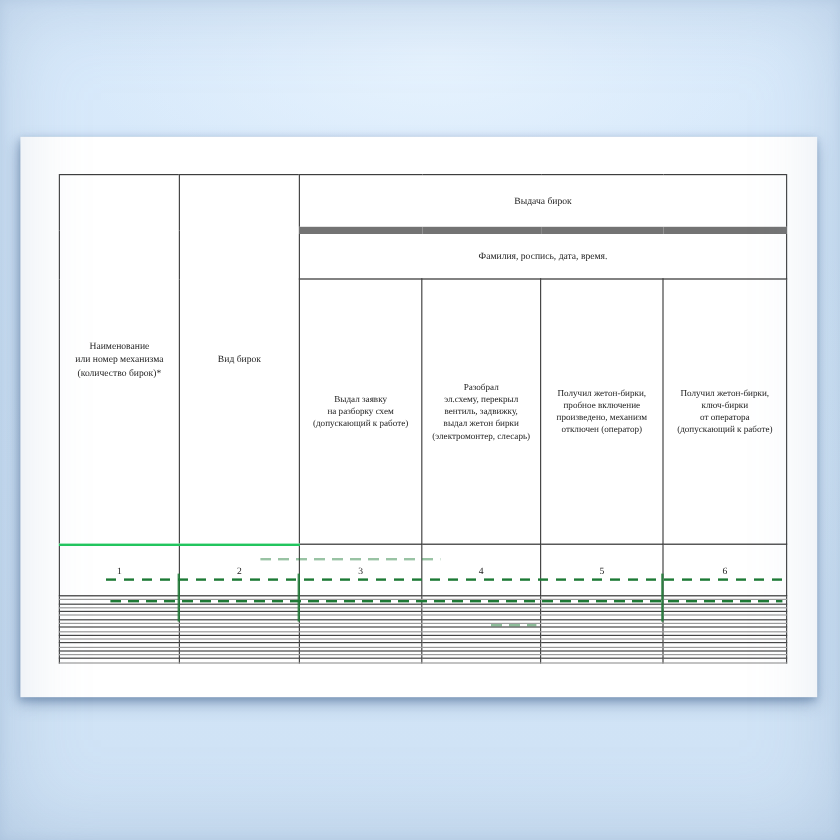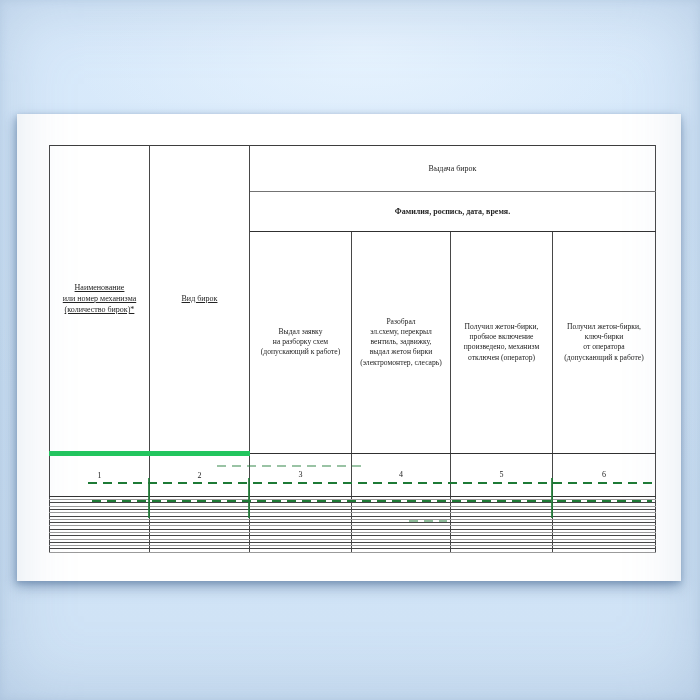--- a/index.html
+++ b/index.html
@@ -43,29 +43,29 @@
     border-right: 1.4px solid #474747;
     text-align: center;
     vertical-align: middle;
     white-space: pre-line;
     overflow: hidden;
   }
   tr.r-group    { height: 14px; }
   tr.r-subgroup { height: 12px; }
   tr.r-heads    { height: 67px; }
   tr.r-nums     { height: 13px; }
-  td.gh  { font-size: 8px; border-bottom: 1px solid #737373; }
-  td.gsh { font-size: 8px; border-bottom: 1px solid #303030; font-weight: bold; }
+  td.gh  { font-size: 8px; border-bottom: 6px solid #737373; }
+  td.gsh { font-size: 8px; border-bottom: 1px solid #303030; }
   td.bigh {
     font-size: 7.6px;
     line-height: 1.35;
     border-bottom: 1px solid #303030;
     padding: 1px;
   }
-  td.wideh { font-size: 8px; line-height: 1.4; border-bottom: 5px solid #22c55e; text-decoration: underline; }
+  td.wideh { font-size: 8px; line-height: 1.4; border-bottom: 2px solid #22c55e; }
   tr.r-nums td {
     font-size: 8px;
     border-bottom: 1.5px solid #333333;
   }
   #body-rows td { border-bottom: 1px solid #9b9b9b; }
   #body-rows tr:nth-child(even) td { border-bottom: 1.6px solid #454545; }
   
   .green-line, .green-mark {
     position: absolute; height: 2px;
     pointer-events: none;

